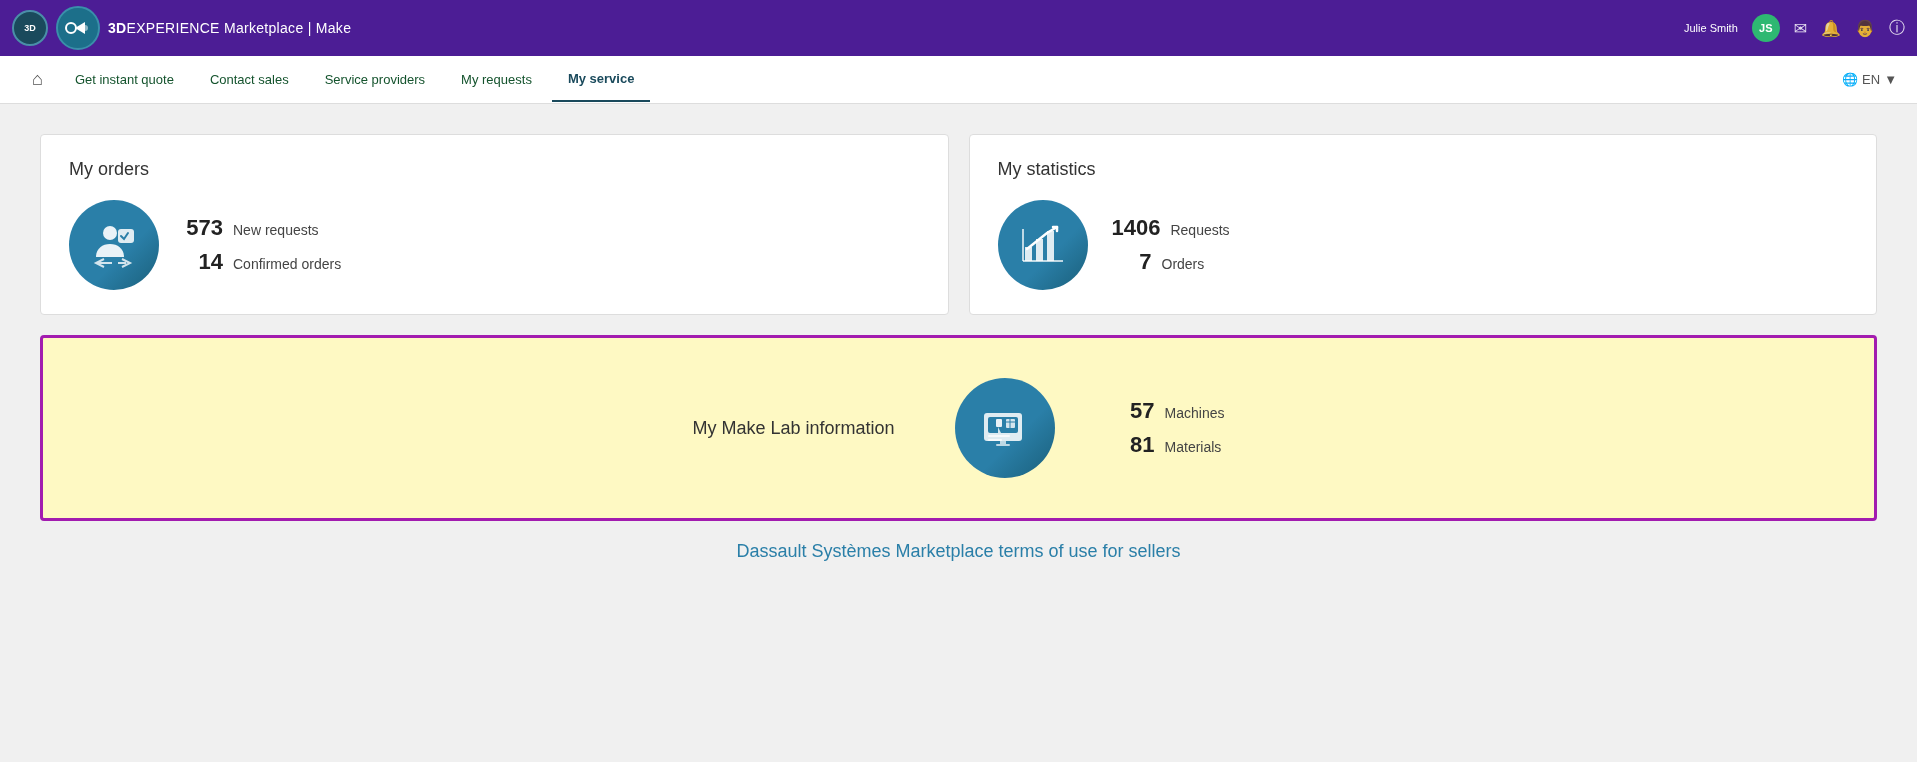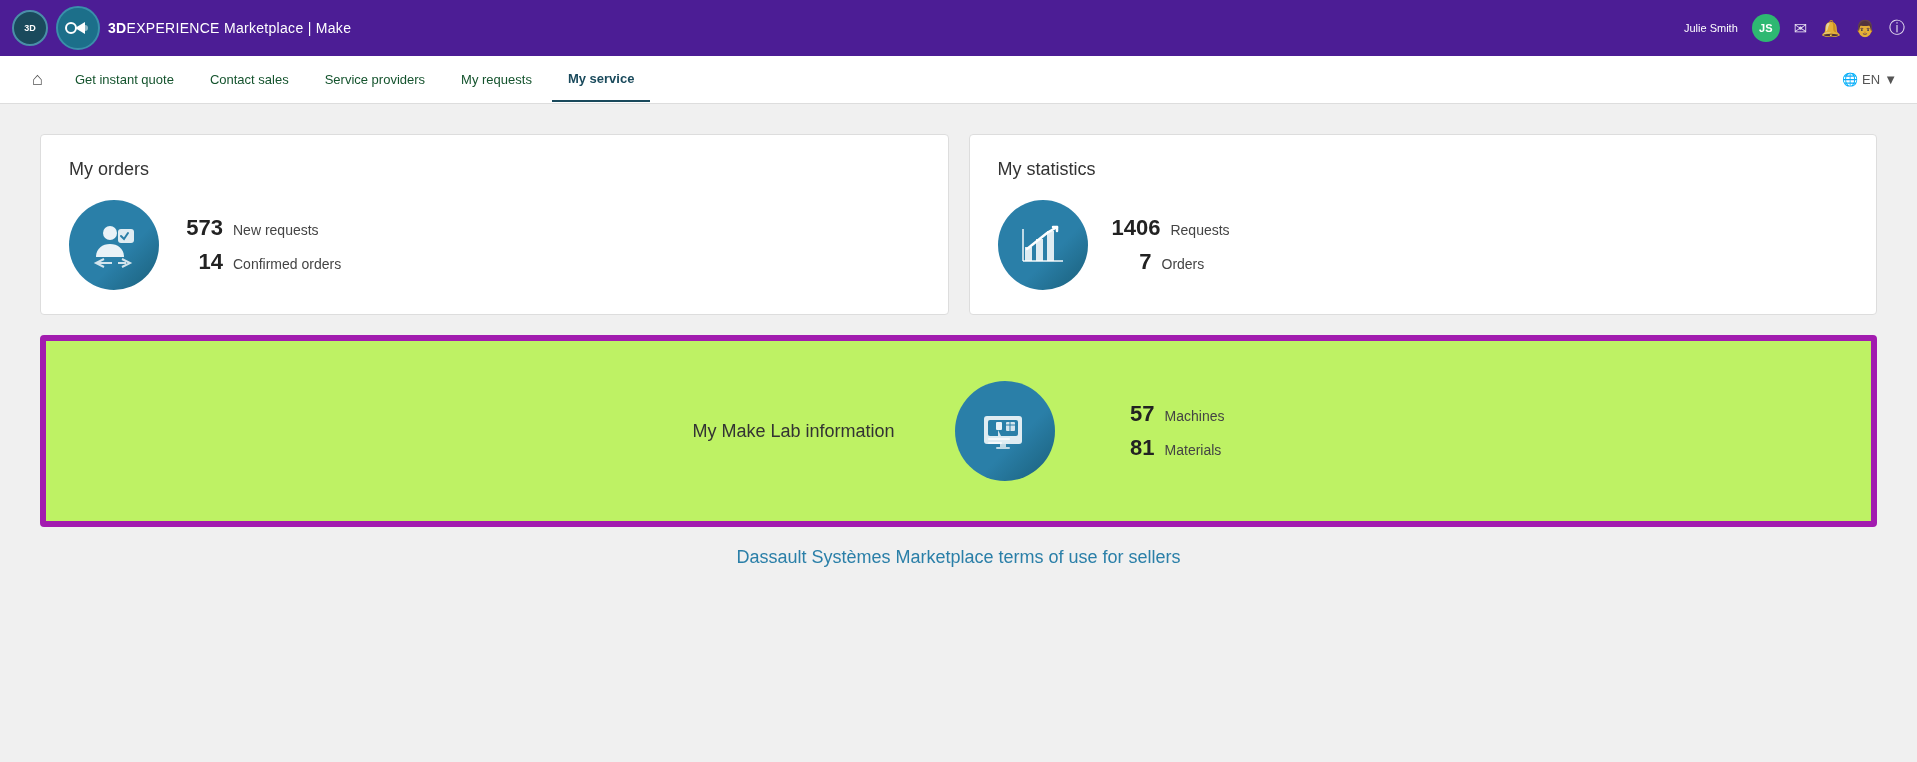--- a/index.html
+++ b/index.html
@@ -181,22 +181,22 @@
       min-width: 40px;
       text-align: right;
     }
     .stat-label {
       font-size: 14px;
       color: #444;
     }
 
     
     .card-full {
-      background: #bef264;
-      border: 6px solid #a21caf;
+      background: #fef9c3;
+      border: 3px solid #a21caf;
       border-radius: 4px;
       padding: 40px 28px;
       display: flex;
       align-items: center;
       justify-content: center;
       gap: 60px;
     }
     .card-full-title {
       font-size: 18px;
       font-weight: 400;

